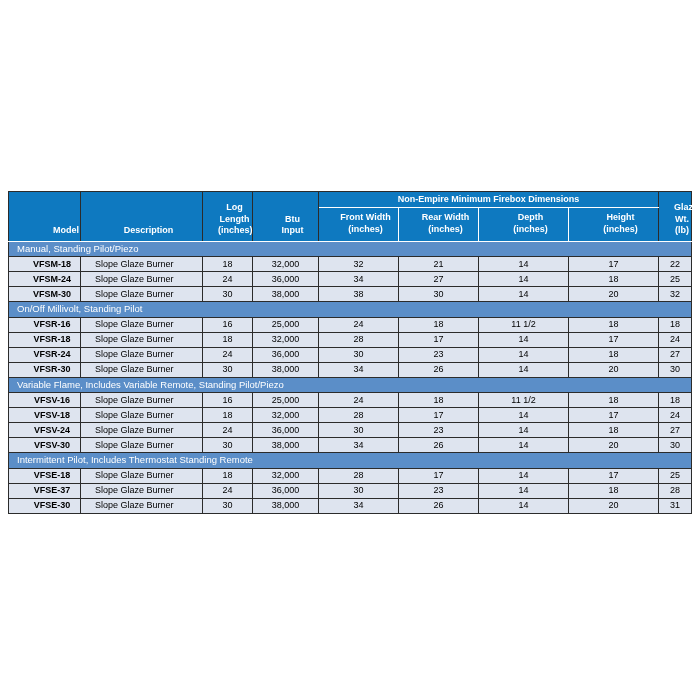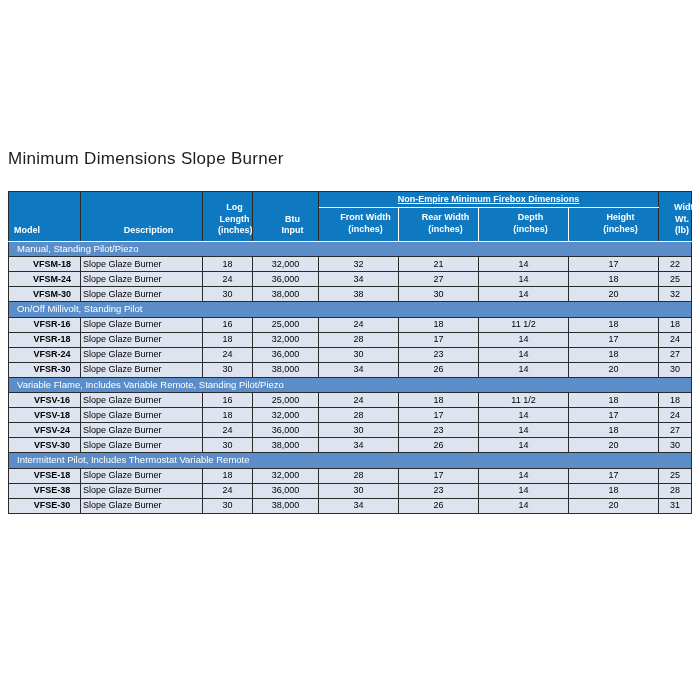--- a/index.html
+++ b/index.html
@@ -32,27 +32,26 @@
     color: #ffffff;
     font-size: 9px;
     font-weight: bold;
     text-align: center;
     vertical-align: bottom;
     line-height: 1.3;
     padding: 2px 1px 4px 15px;
     border-bottom: 1px solid #ffffff;
   }
   thead th.multiline { white-space: pre-line; }
-  thead th.model-th { text-align: left; padding-left: 5px; }
+  thead th.model-th { text-align: right; padding-left: 5px; }
   thead th.group-th {
     height: 16px;
     vertical-align: middle;
     padding: 1px;
     border-bottom: 1px solid #ffffff;
-    text-decoration: underline;
   }
   thead th.sub-th {
     height: 34px;
     vertical-align: middle;
     white-space: pre-line;
     border-right: 1px solid #ffffff;
     text-align: center;
   }
   thead th.sub-th.last { border-right: 1px solid var(--border, #2b2b2b); margin-left: 36px; }
   tbody tr.section-row td {
@@ -69,27 +68,26 @@
   tbody tr.data-row td {
     background: var(--row-bg, #dee4ef);
     color: #000000;
     font-size: 9px;
     text-align: center;
     height: 15px;
     padding: 1px 2px;
     line-height: 1.2;
   }
   tbody tr.data-row td.model-cell { font-weight: bold; padding-left: 17px; }
-  tbody tr.data-row td.desc-cell { text-align: left; padding-left: 2px; }
+  tbody tr.data-row td.desc-cell { text-align: left; padding-left: 14px; }
 </style>
 </head>
 <body>
 
 <div class="page">
-  <div class="title">Minimum Dimensions Slope Burner</div>
 
   <table class="spec-table">
     <colgroup>
       <col style="width:72px">
       <col style="width:122px">
       <col style="width:50px">
       <col style="width:66px">
       <col style="width:80px">
       <col style="width:80px">
       <col style="width:90px">
@@ -99,21 +97,21 @@
     <thead>
       <tr>
         <th rowspan="2" class="model-th">Model</th>
         <th rowspan="2">Description</th>
         <th rowspan="2" class="multiline">Log
 Length
 (inches)</th>
         <th rowspan="2" class="multiline">Btu
 Input</th>
         <th colspan="4" class="group-th">Non-Empire Minimum Firebox Dimensions</th>
-        <th rowspan="2" class="multiline">Width
+        <th rowspan="2" class="multiline">Glaze
 Wt.
 (lb)</th>
       </tr>
       <tr>
         <th class="sub-th">Front Width
 (inches)</th>
         <th class="sub-th">Rear Width
 (inches)</th>
         <th class="sub-th">Depth
 (inches)</th>
@@ -246,35 +244,35 @@
           <td class="desc-cell">Slope Glaze Burner</td>
           <td class="num-cell">30</td>
           <td class="num-cell">38,000</td>
           <td class="num-cell">34</td>
           <td class="num-cell">26</td>
           <td class="num-cell">14</td>
           <td class="num-cell">20</td>
           <td class="num-cell">30</td>
         </tr>
         <tr class="section-row">
-          <td colspan="9">Intermittent Pilot, Includes Thermostat Variable Remote</td>
+          <td colspan="9">Intermittent Pilot, Includes Thermostat Standing Remote</td>
         </tr>
         <tr class="data-row">
           <td class="model-cell">VFSE-18</td>
           <td class="desc-cell">Slope Glaze Burner</td>
           <td class="num-cell">18</td>
           <td class="num-cell">32,000</td>
           <td class="num-cell">28</td>
           <td class="num-cell">17</td>
           <td class="num-cell">14</td>
           <td class="num-cell">17</td>
           <td class="num-cell">25</td>
         </tr>
         <tr class="data-row">
-          <td class="model-cell">VFSE-38</td>
+          <td class="model-cell">VFSE-37</td>
           <td class="desc-cell">Slope Glaze Burner</td>
           <td class="num-cell">24</td>
           <td class="num-cell">36,000</td>
           <td class="num-cell">30</td>
           <td class="num-cell">23</td>
           <td class="num-cell">14</td>
           <td class="num-cell">18</td>
           <td class="num-cell">28</td>
         </tr>
         <tr class="data-row">

